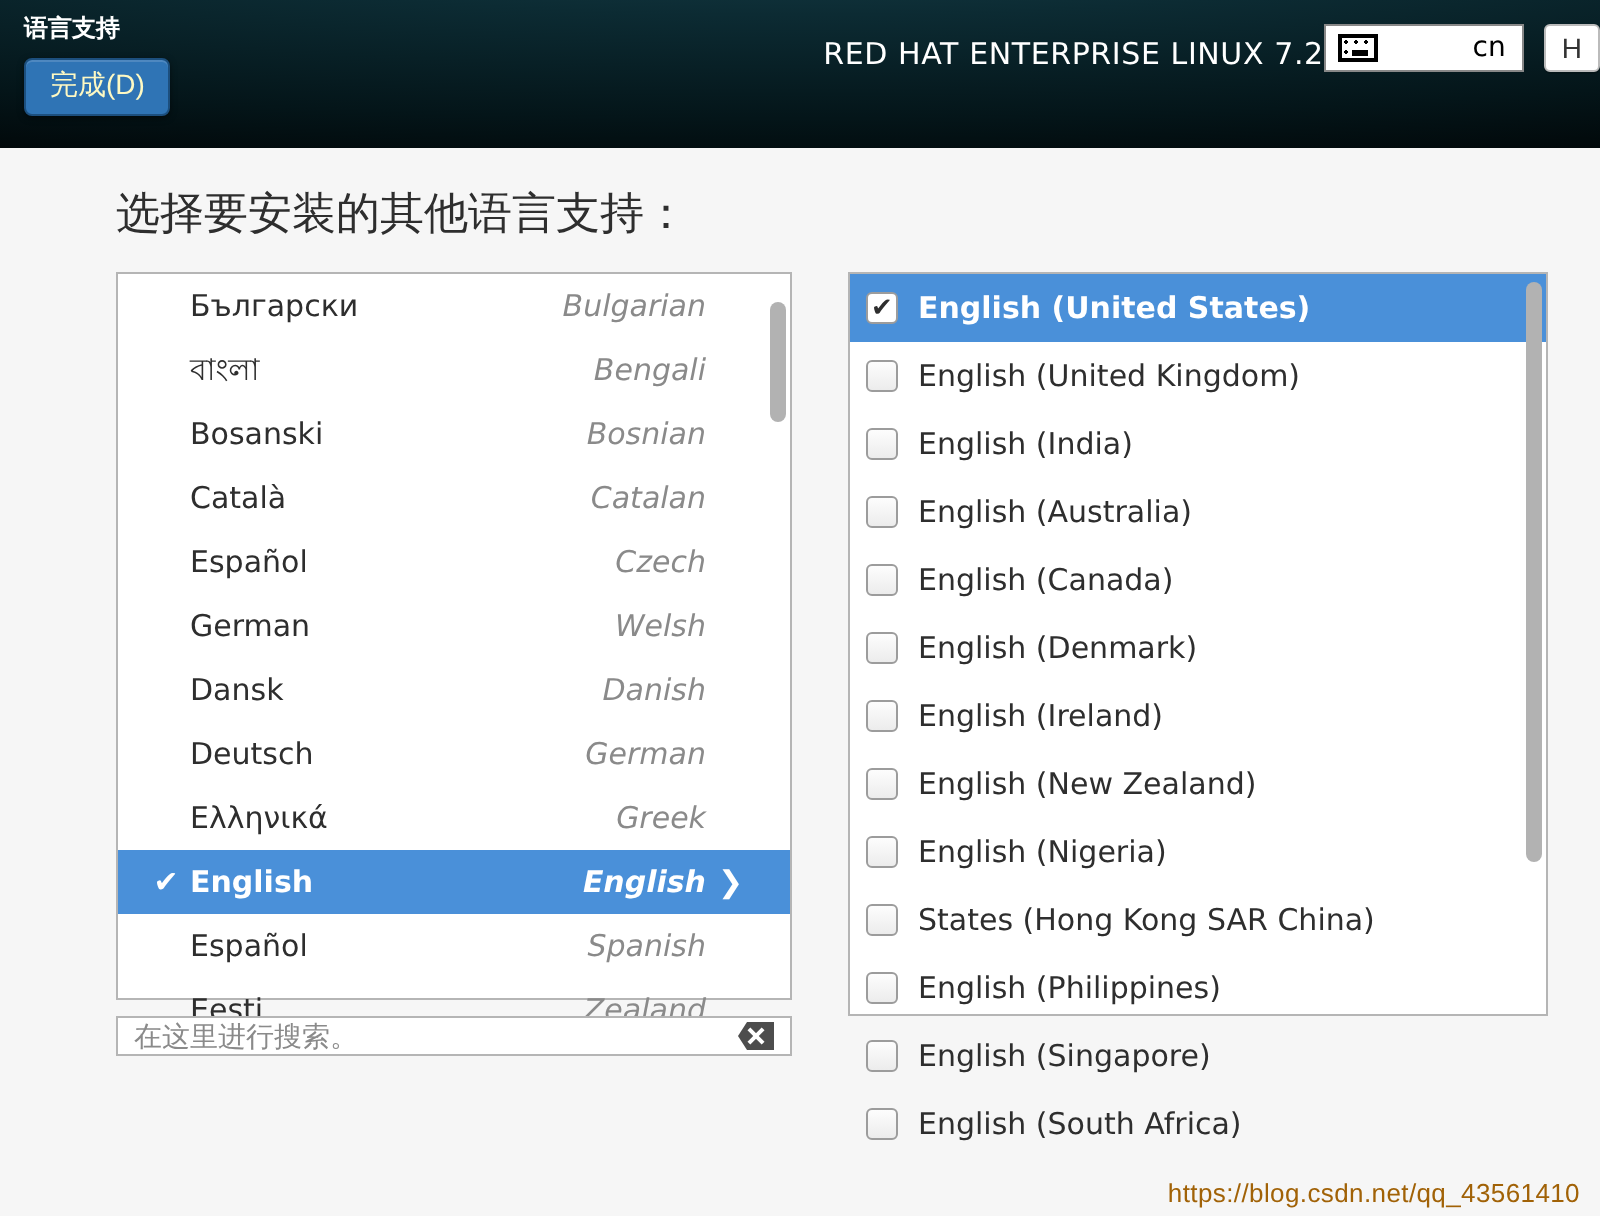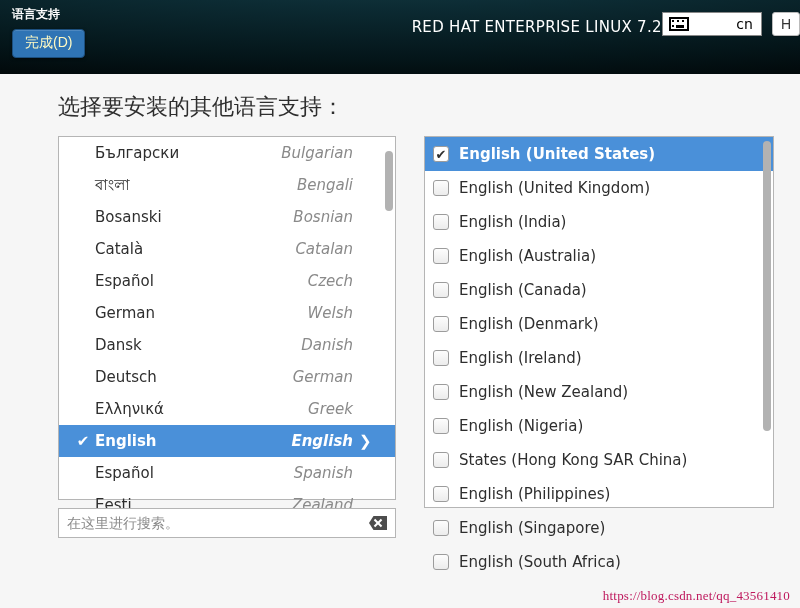--- a/index.html
+++ b/index.html
@@ -122,21 +122,21 @@
   .loc-row.selected .cb { background:#fff; }
   .cb.checked::after { content:"✔"; color:#2e2e2e; font-weight:bold; }
 
   .search-wrap {
     margin-top:8px;
   }
   .search-box {
     position:relative;
     border:1px solid #b5b5b5;
     background:#fff;
-    height:30px;
+    height:20px;
     display:flex; align-items:center;
     padding:0 8px;
   }
   .search-box input {
     flex:1; border:none; outline:none; font-size:14px; color:#333;
     background:transparent;
   }
   .search-box input::placeholder { color:#8a8a8a; }
   .clear-icon {
     width:18px; height:14px;
@@ -145,22 +145,22 @@
     position:relative;
   }
   .clear-icon::before, .clear-icon::after {
     content:""; position:absolute; left:8px; top:2px; width:2px; height:10px; background:#fff;
   }
   .clear-icon::before{ transform:rotate(45deg);}
   .clear-icon::after{ transform:rotate(-45deg);}
 
   .watermark {
     position:absolute; bottom:4px; right:10px;
-    color:#be185d; font-size:13px; letter-spacing:.2px;
-    font-family: Liberation Serif, serif;
+    color:#a16207; font-size:13px; letter-spacing:.2px;
+    font-family: Liberation Sans, sans-serif;
   }
 </style>
 </head>
 <body>
 
 <div class="topbar">
   <div class="topbar-title">语言支持</div>
   <button class="done-btn">完成(D)</button>
   <div class="top-right">
     <div class="product">RED HAT ENTERPRISE LINUX 7.2</div>

